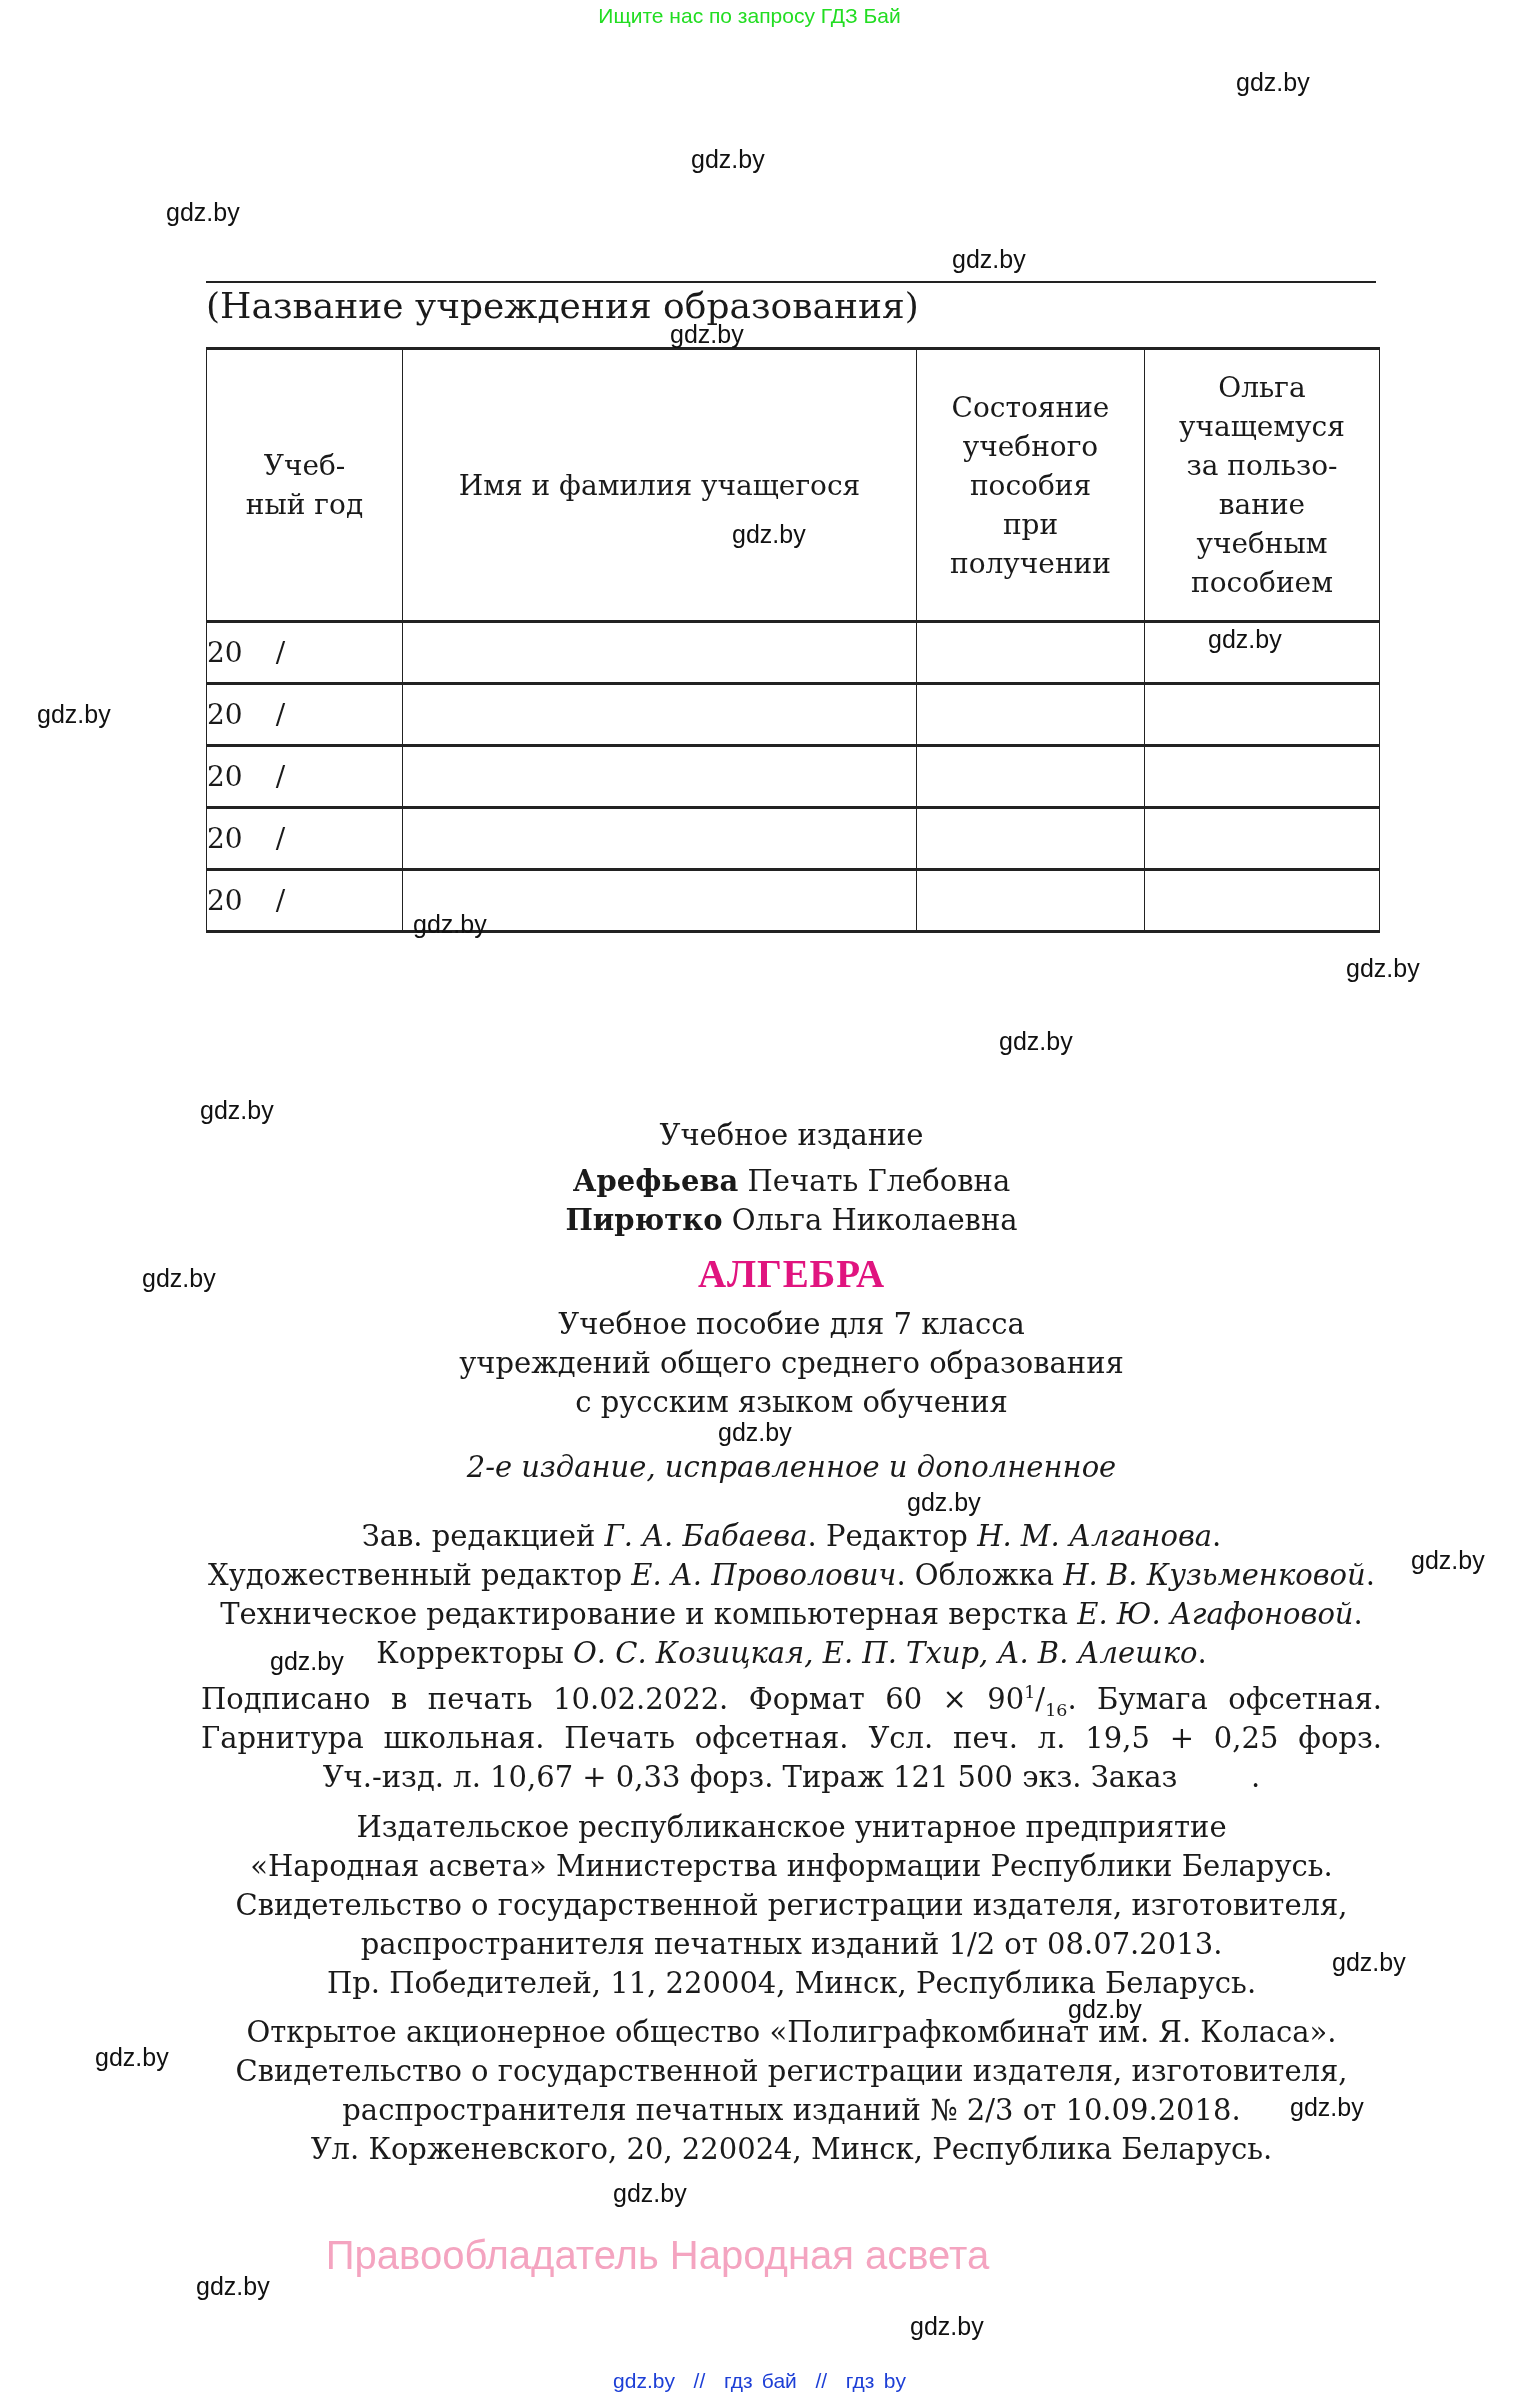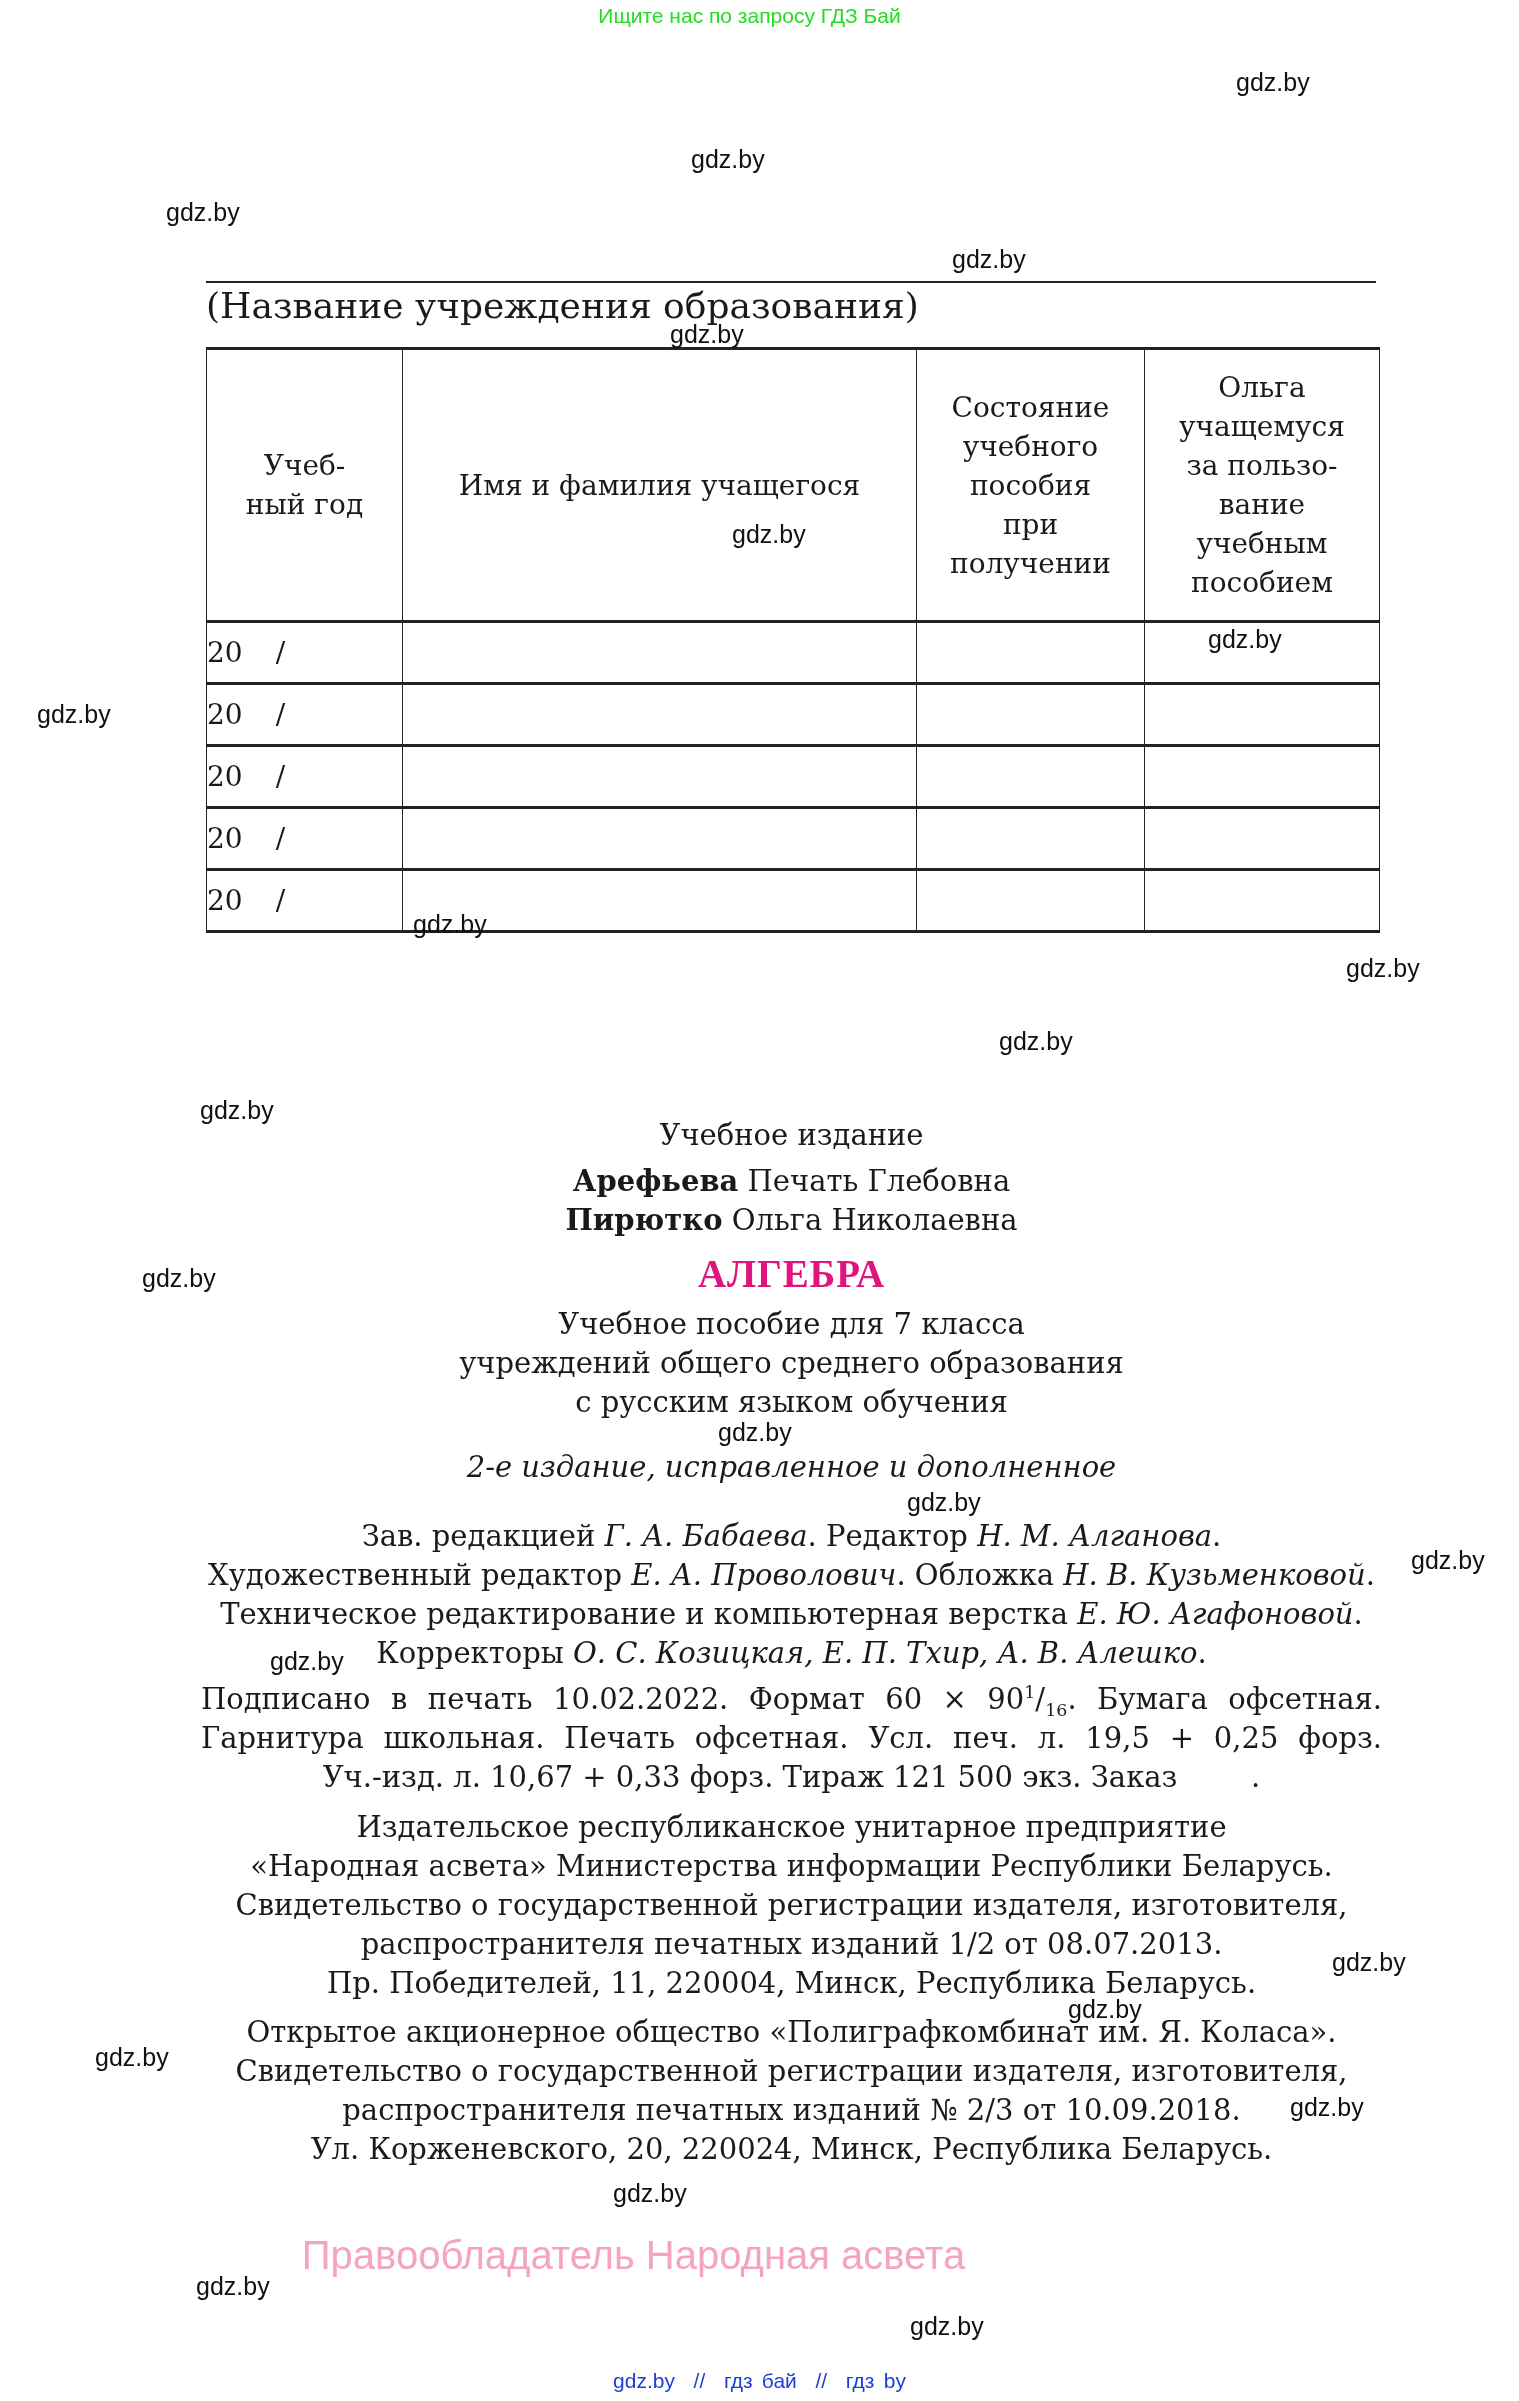--- a/index.html
+++ b/index.html
@@ -16,21 +16,21 @@
   table.reg tr.row { border-bottom: 3.5px solid #222; }
   table.reg { border-top: 3.5px solid #222; }
   .yr { padding-left: 23px; letter-spacing: 0; }
   .yr .slash { display: inline-block; margin-left: 33px; }
   .colophon { position: absolute; left: 201px; width: 1181px; text-align: center; }
   .line { font-size: 29px; line-height: 39px; white-space: nowrap; }
   .book-title { color: #e0147f; font-weight: bold; font-size: 39px; line-height: 53px; letter-spacing: 0.9px; font-family: Liberation Serif, serif; }
   .ital { font-style: italic; }
   .bold { font-weight: bold; }
   .justified { text-align: justify; text-align-last: justify; }
-  .rights { position: absolute; left: 0; width: 1267px; top: 2233px; text-align: center; font-family: "Liberation Sans", sans-serif; font-size: 40px; color: #f4a4c0; }
+  .rights { position: absolute; left: 0; width: 1267px; top: 2233px; text-align: center; font-family: "Liberation Sans", sans-serif; font-size: 40px; color: #f4a4c0; padding-left: 24px; }
   .footer { position: absolute; left: 0; width: 1519px; top: 2369px; text-align: center; font-family: "Liberation Sans", sans-serif; font-size: 21px; color: #1d3fd6; word-spacing: 3.5px; }
   sup, sub { font-size: 17.5px; line-height: 0; }
 </style>
 </head>
 <body>
 
 <div class="top-banner">Ищите нас по запросу ГДЗ Бай</div>
 
 <div class="rule"></div>
 <div class="inst-caption">(Название учреждения образования)</div>

